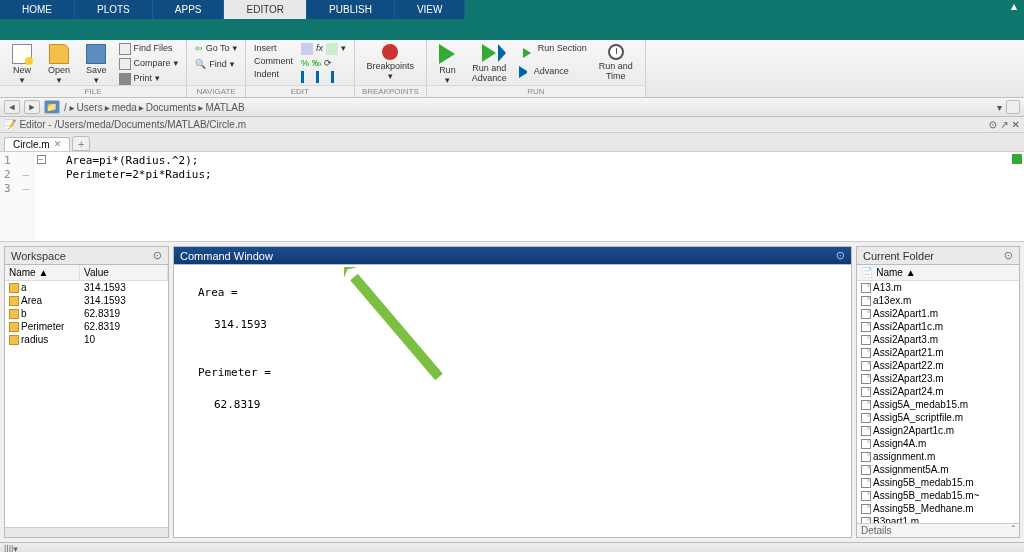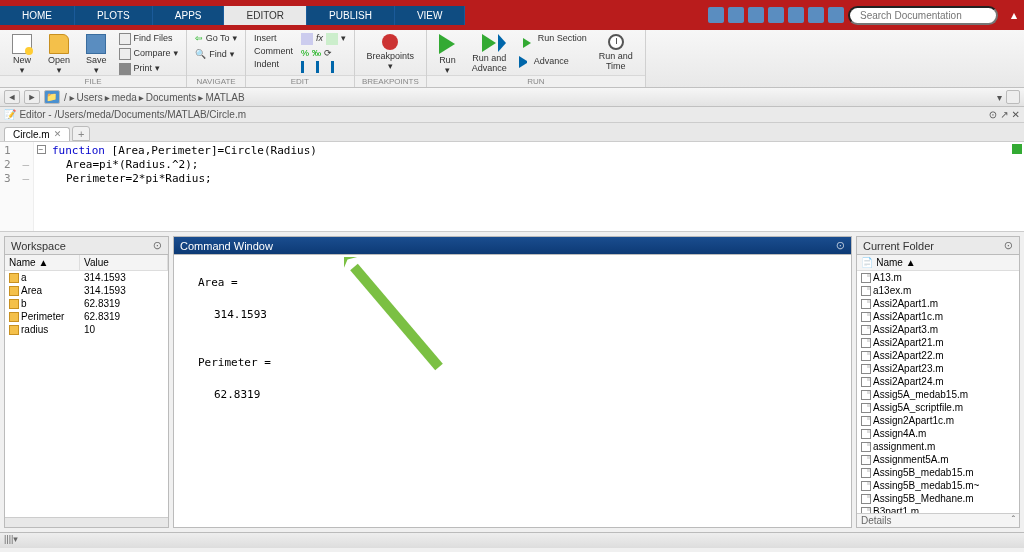--- a/index.html
+++ b/index.html
@@ -1,19 +1,19 @@
 <!DOCTYPE html>
 <html><head>
 <meta charset="utf-8">
 <style>
 * { box-sizing: border-box; margin: 0; padding: 0; }
 body { font-family: Arial, Helvetica, sans-serif; font-size: 11px; width: 1024px; height: 552px; overflow: hidden; background: #f0f0f0; position: relative; }
 
 
-.tabstrip { height: 30px; background: #b91c1c; display: flex; align-items: center; }
+.tabstrip { height: 40px; background: #0f766e; display: flex; align-items: flex-start; }
 .tabstrip .tab { padding: 4px 22px; color: #fff; background: #0f4c81; border-right: 1px solid #1a5a99; font-size: 10px; cursor: pointer; display: flex; align-items: center; }
 .tabstrip .tab.active { background: #e8e8e8; color: #333; }
 .tabstrip .spacer { flex: 1; }
 .tabstrip .right-icons { display: flex; align-items: center; gap: 4px; padding: 0 6px; }
 .tabstrip .right-icons .ico { width: 16px; height: 16px; background: #5a8dc0; border-radius: 2px; }
 .tabstrip .search-box { background: #fff; border-radius: 10px; padding: 2px 10px; font-size: 10px; color: #888; width: 150px; }
 .tabstrip .min-bar { width: 20px; color: #fff; display:flex; align-items:center; justify-content:center; font-weight:bold; }
 
 
 .toolstrip { height: 58px; background: linear-gradient(#f7f7f7,#e8e8e8); border-bottom: 1px solid #c0c0c0; display: flex; }
@@ -103,30 +103,20 @@
 <body>
 
 <div class="tabstrip">
   <div class="tab">HOME</div>
   <div class="tab">PLOTS</div>
   <div class="tab">APPS</div>
   <div class="tab active">EDITOR</div>
   <div class="tab">PUBLISH</div>
   <div class="tab">VIEW</div>
   <div class="spacer"></div>
-  <div class="right-icons">
-    <div class="ico"></div>
-    <div class="ico"></div>
-    <div class="ico"></div>
-    <div class="ico"></div>
-    <div class="ico"></div>
-    <div class="ico"></div>
-    <div class="ico"></div>
-    <input class="search-box" placeholder="Search Documentation" style="">
-  </div>
   <div class="min-bar">▴</div>
 </div>
 
 <div class="toolstrip">
   <div class="toolgroup">
     <div class="content">
       <div class="bigbtn">
           <div class="glyph new"></div>
           <span>New</span>
           <span>▾</span>
@@ -280,21 +270,20 @@
       </div>
     <div class="ln">
         <span>3</span>
         <span class="dash">–</span>
       </div>
   </div>
   <div class="fold-col">
       <div class="fold-box">−</div>
     </div>
   <div class="code">
-    <div><span class="kw">function</span><span> [Area,Perimeter]=Circle(Radius)</span></div>
     <div style="padding-left:14px"><span>Area=pi*(Radius.^2);</span></div>
     <div style="padding-left:14px"><span>Perimeter=2*pi*Radius;</span></div>
   </div>
   <div class="sq-indicator"></div>
 </div>
 
 <div class="lower">
 
   <div class="pane workspace-pane">
     <div class="pane-title">

